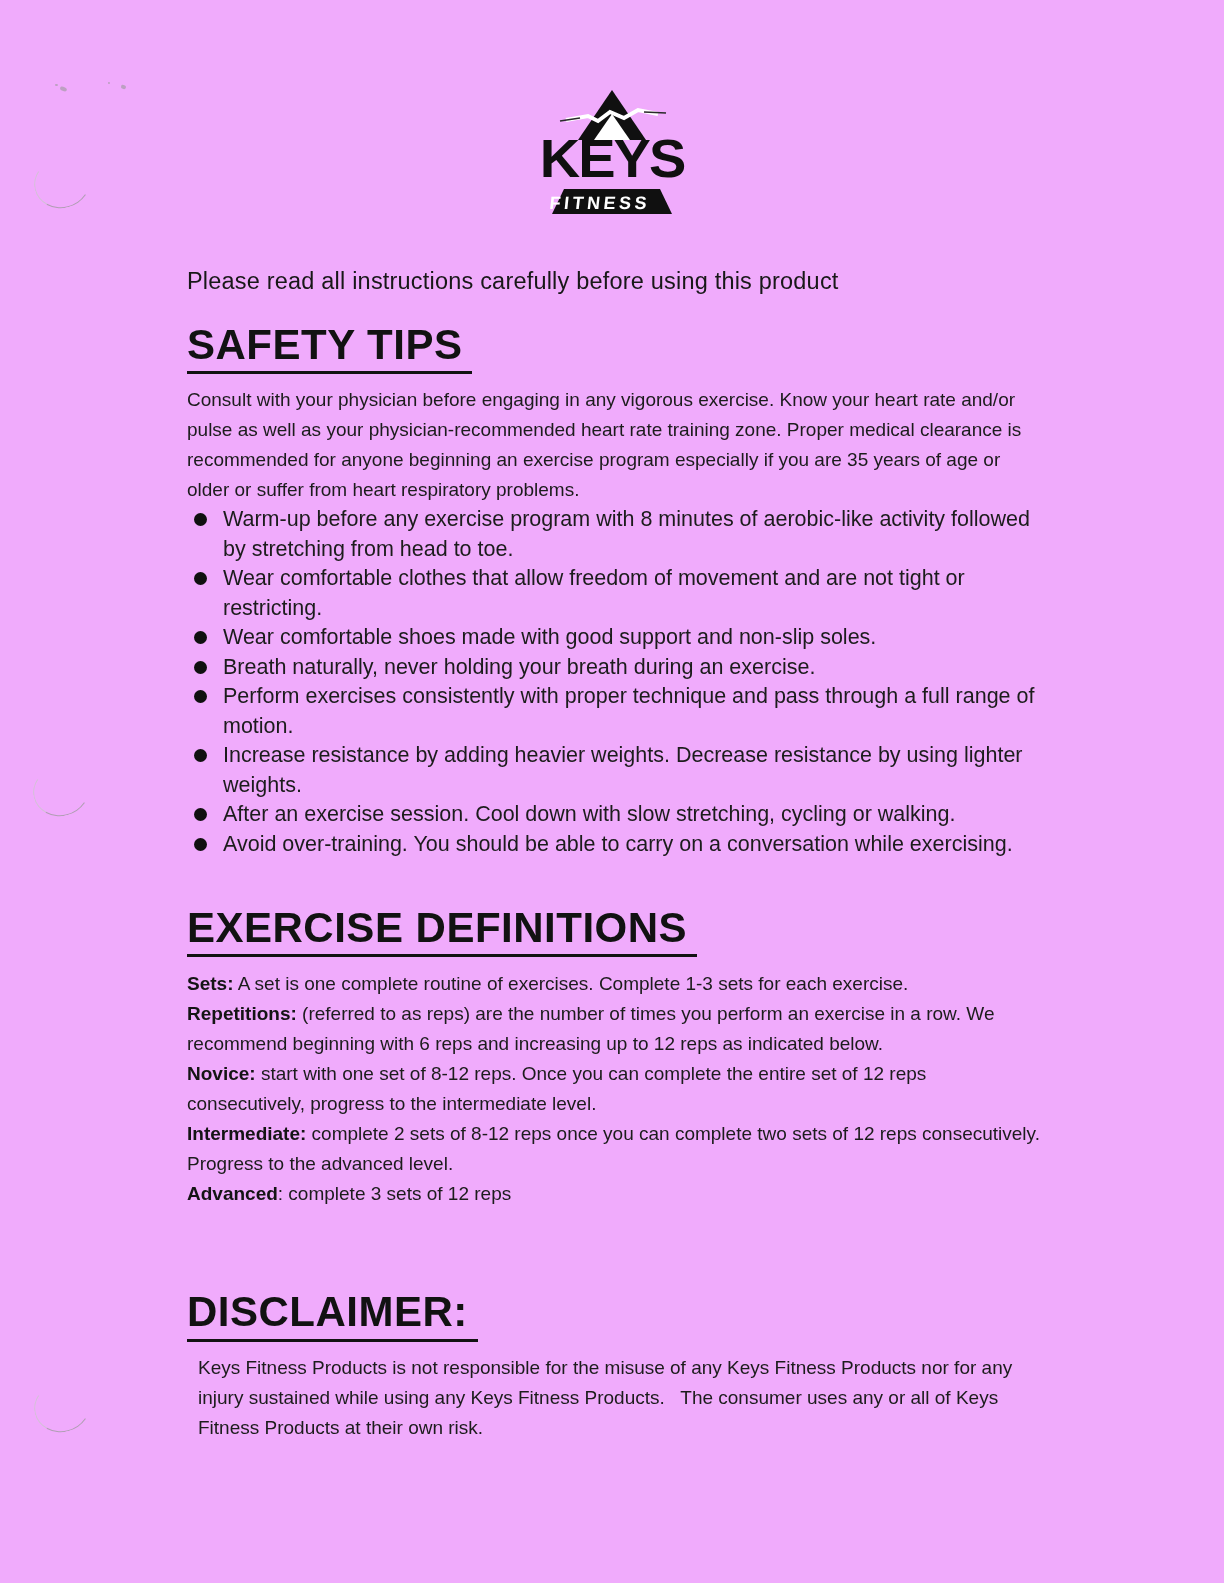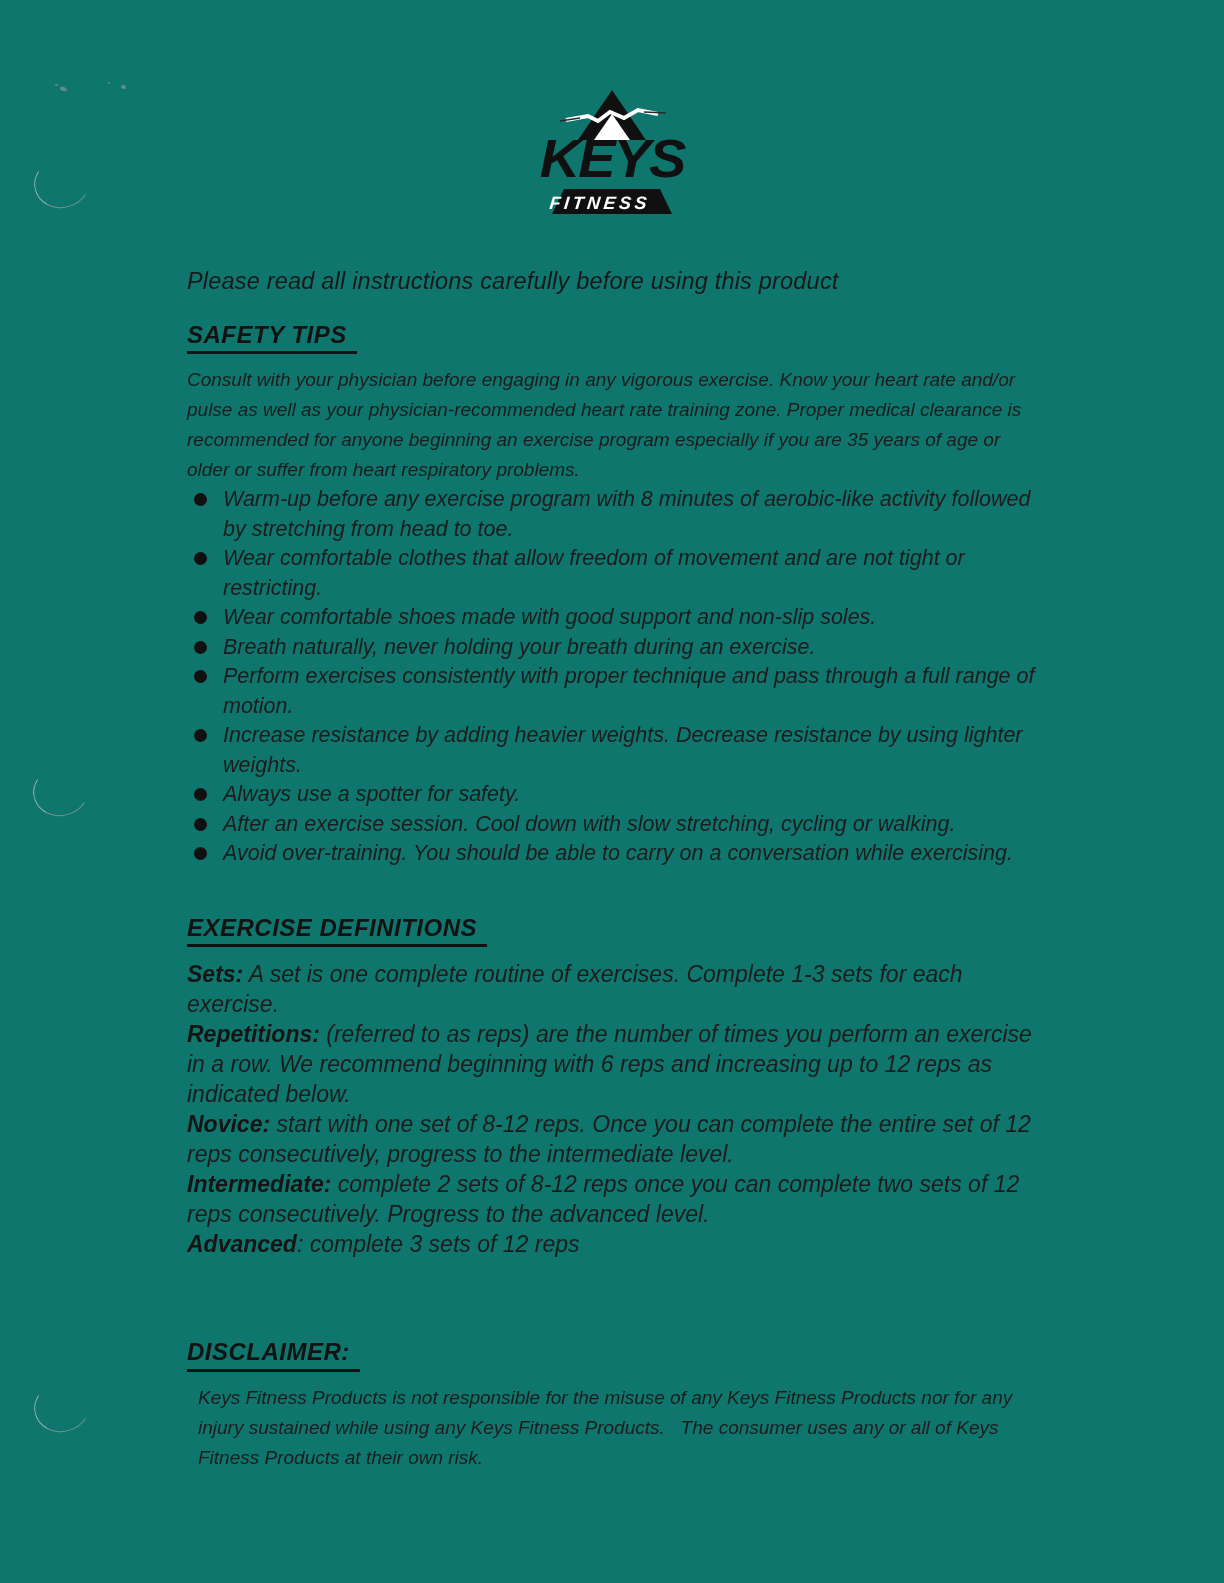--- a/index.html
+++ b/index.html
@@ -3,23 +3,22 @@
 <meta charset="utf-8">
 <style>
   * { margin: 0; padding: 0; box-sizing: border-box; }
   html, body { background: #ffffff; }
   body { font-family: "Liberation Sans", sans-serif; color: #1c1c1c; }
 
   .page {
     position: relative;
     width: 1224px;
     height: 1583px;
-    background: #0f766e;
+    background: #f0abfc;
     overflow: hidden;
-    font-style: italic;
   }
 
   
   .arc {
     position: absolute;
     width: 56px;
     height: 50px;
     border: 1.6px solid transparent;
     border-bottom-color: #9a9a9a;
     border-left-color: #c9c9c9;
@@ -54,21 +53,21 @@
   }
 
   .lead {
     font-size: 23.5px;
     letter-spacing: 0.2px;
     color: #181818;
   }
 
   h2.doc-heading {
     display: inline-block;
-    font-size: 24px;
+    font-size: 42px;
     font-weight: 700;
     letter-spacing: 0.5px;
     color: #121212;
     border-bottom: 3.5px solid #121212;
     padding: 0 10px 3px 0;
     line-height: 1.1;
     text-align: center;
   }
   .safety-heading { margin-top: 27px; }
   .defs-heading { margin-top: 46px; }
@@ -97,21 +96,21 @@
     left: 7px;
     top: 8px;
     width: 13px;
     height: 13px;
     border-radius: 50%;
     background: #101010;
   }
 
   .defs-body { margin-top: 12px; }
   .def-item {
-    font-size: 23px;
+    font-size: 19px;
     line-height: 30px;
     color: #1c1c1c;
   }
   .def-term { font-weight: 700; color: #141414; }
 
   .disclaimer-text { margin-top: 13px; margin-left: 11px; }
 </style>
 </head>
 <body>
 
@@ -150,21 +149,20 @@
 
     <p class="body-text">Consult with your physician before engaging in any vigorous exercise. Know your heart rate and/or pulse as well as your physician-recommended heart rate training zone. Proper medical clearance is recommended for anyone beginning an exercise program especially if you are 35 years of age or older or suffer from heart respiratory problems.</p>
 
     <ul class="bullet-list">
       <li>Warm-up before any exercise program with 8 minutes of aerobic-like activity followed by stretching from head to toe.</li>
       <li>Wear comfortable clothes that allow freedom of movement and are not tight or restricting.</li>
       <li>Wear comfortable shoes made with good support and non-slip soles.</li>
       <li>Breath naturally, never holding your breath during an exercise.</li>
       <li>Perform exercises consistently with proper technique and pass through a full range of motion.</li>
       <li>Increase resistance by adding heavier weights. Decrease resistance by using lighter weights.</li>
-      <li>Always use a spotter for safety.</li>
       <li>After an exercise session. Cool down with slow stretching, cycling or walking.</li>
       <li>Avoid over-training. You should be able to carry on a conversation while exercising.</li>
     </ul>
 
     <h2 class="doc-heading defs-heading">EXERCISE DEFINITIONS</h2>
 
     <div class="defs-body">
       <p class="def-item"><span class="def-term">Sets:</span><span> A set is one complete routine of exercises. Complete 1-3 sets for each exercise.</span></p>
       <p class="def-item"><span class="def-term">Repetitions:</span><span> (referred to as reps) are the number of times you perform an exercise in a row. We recommend beginning with 6 reps and increasing up to 12 reps as indicated below.</span></p>
       <p class="def-item"><span class="def-term">Novice:</span><span> start with one set of 8-12 reps. Once you can complete the entire set of 12 reps consecutively, progress to the intermediate level.</span></p>

